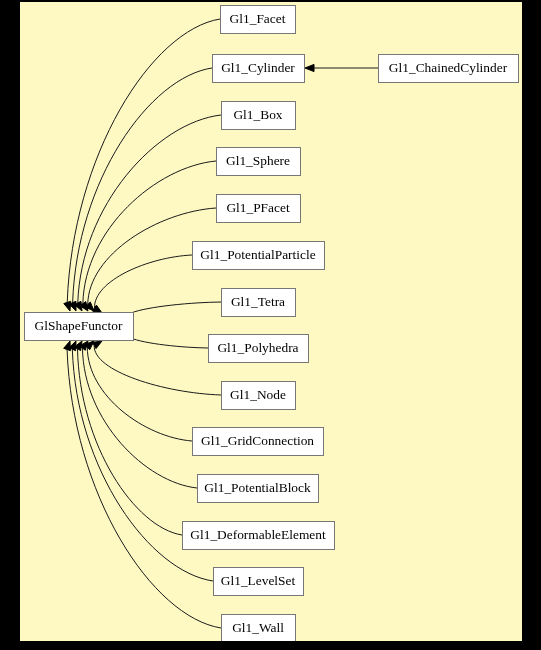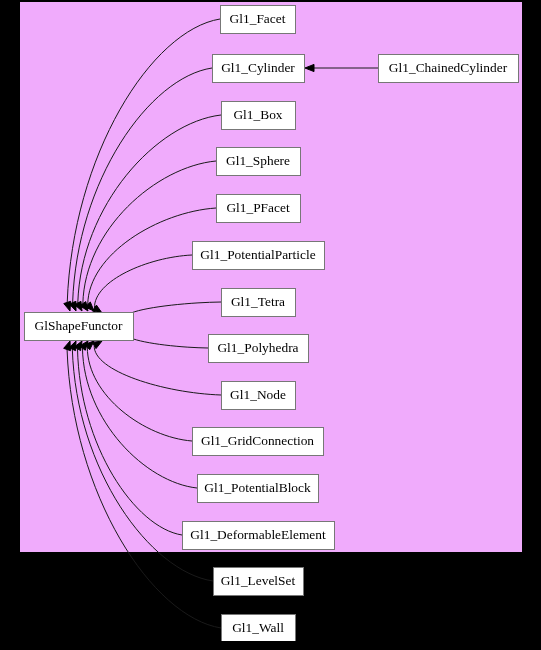--- a/index.html
+++ b/index.html
@@ -13,22 +13,22 @@
     height: 650px;
     background: #000000;
     overflow: hidden;
     font-family: "Liberation Serif", "DejaVu Serif", serif;
   }
   #canvas-frame {
     position: absolute;
     left: 20px;
     top: 2px;
     width: 502px;
-    height: 550px;
-    background: #f0abfc;
+    height: 639px;
+    background: #fef9c3;
   }
   svg#graph {
     display: block;
     width: 502px;
     height: 639px;
   }
   .node-box {
     fill: #ffffff;
     stroke: #777777;
     stroke-width: 1;

